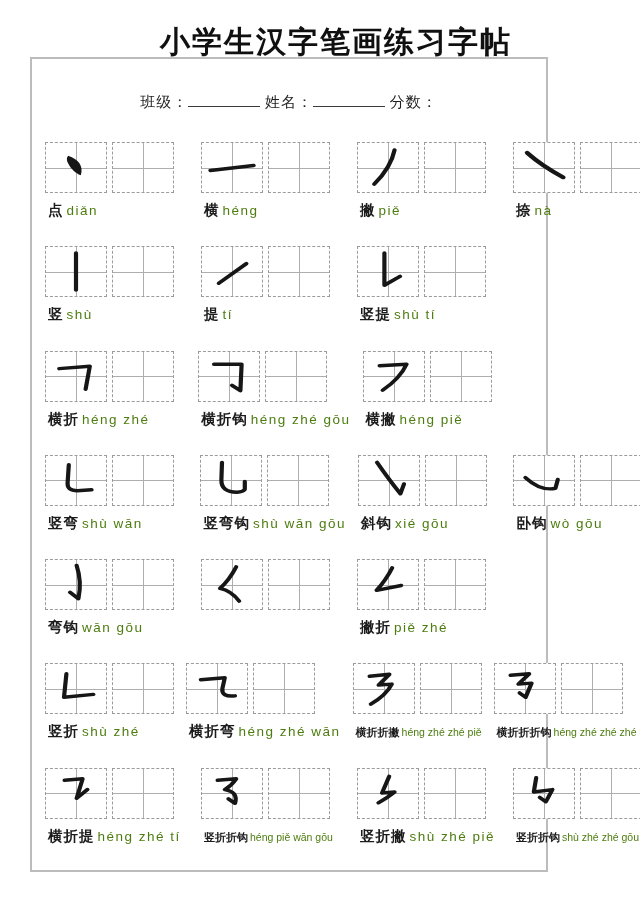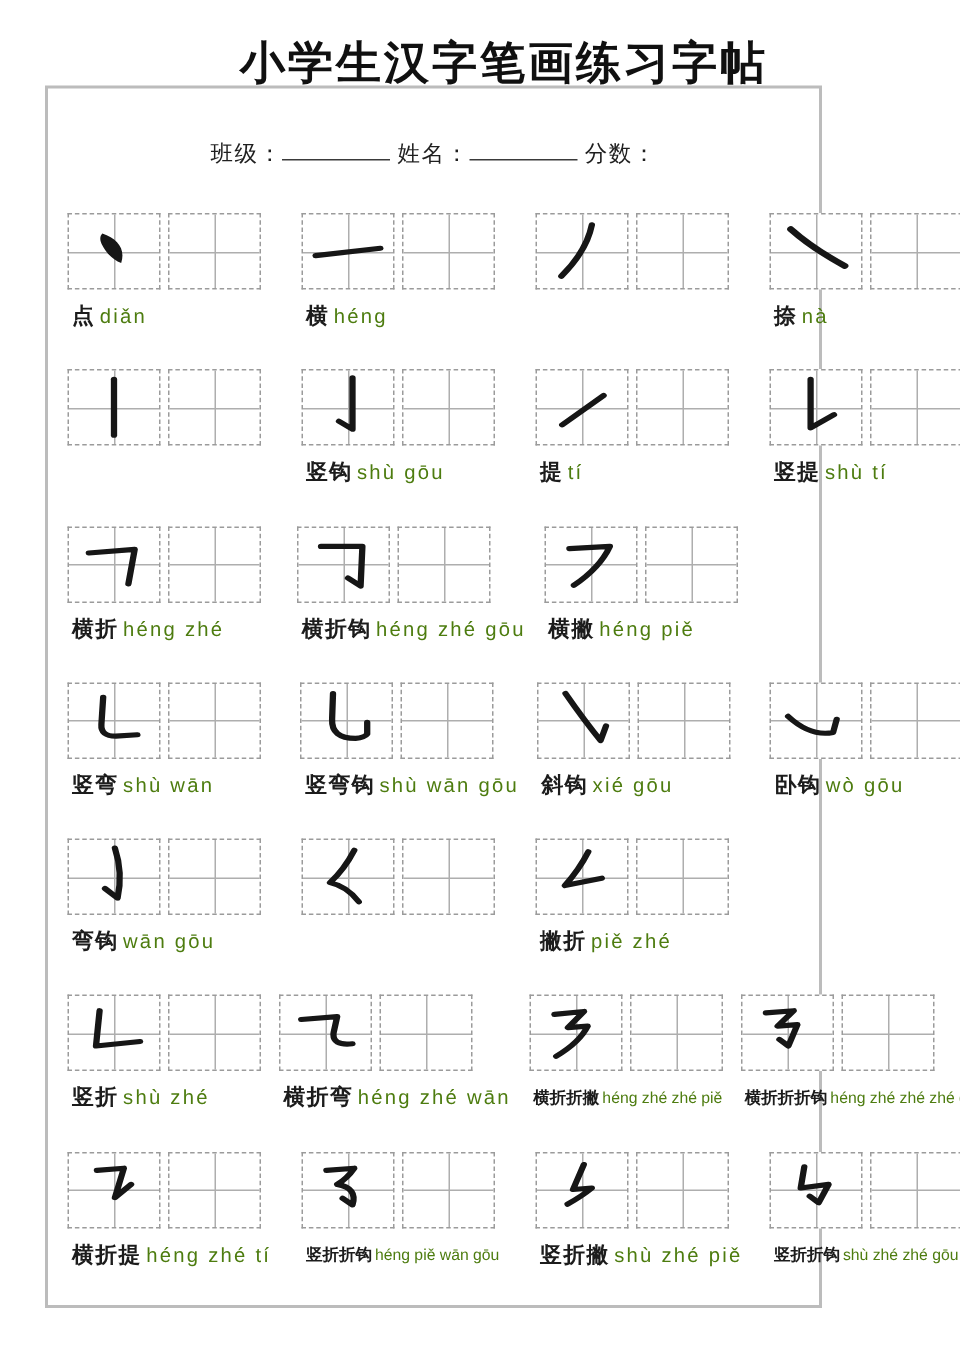--- a/index.html
+++ b/index.html
@@ -99,20 +99,21 @@
                 <span class="mid-v"></span>
                 <svg viewBox="0 0 100 100" preserveAspectRatio="none">
                   <path d="M61,14 Q55,50 27,84" fill="none" stroke="#161616" stroke-width="7" stroke-linecap="round" stroke-linejoin="round"></path>
                 </svg>
               </div>
               <div class="pbox">
                 <span class="mid-h"></span>
                 <span class="mid-v"></span>
               </div>
             </div>
+            <div class="stroke-label"><span class="hanzi">撇</span><span class="pinyin">piě</span></div>
           </div>
           <div class="cell">
             <div class="boxes">
               <div class="pbox">
                 <span class="mid-h"></span>
                 <span class="mid-v"></span>
                 <svg viewBox="0 0 100 100" preserveAspectRatio="none">
                   <path d="M22,20 Q46,46 82,70" fill="none" stroke="#161616" stroke-width="8" stroke-linecap="round" stroke-linejoin="round"></path>
                 </svg>
               </div>
@@ -132,36 +133,21 @@
                 <span class="mid-v"></span>
                 <svg viewBox="0 0 100 100" preserveAspectRatio="none">
                   <path d="M50,12 L50,88" fill="none" stroke="#161616" stroke-width="7" stroke-linecap="round" stroke-linejoin="round"></path>
                 </svg>
               </div>
               <div class="pbox">
                 <span class="mid-h"></span>
                 <span class="mid-v"></span>
               </div>
             </div>
-          </div>
-          <div class="cell">
-            <div class="boxes">
-              <div class="pbox">
-                <span class="mid-h"></span>
-                <span class="mid-v"></span>
-                <svg viewBox="0 0 100 100" preserveAspectRatio="none">
-                  <path d="M55,10 L55,80 L40,69" fill="none" stroke="#161616" stroke-width="7" stroke-linecap="round" stroke-linejoin="round"></path>
-                </svg>
-              </div>
-              <div class="pbox">
-                <span class="mid-h"></span>
-                <span class="mid-v"></span>
-              </div>
-            </div>
-            <div class="stroke-label"><span class="hanzi">竖钩</span><span class="pinyin">shù gōu</span></div>
+            <div class="stroke-label"><span class="hanzi">竖</span><span class="pinyin">shù</span></div>
           </div>
           <div class="cell">
             <div class="boxes">
               <div class="pbox">
                 <span class="mid-h"></span>
                 <span class="mid-v"></span>
                 <svg viewBox="0 0 100 100" preserveAspectRatio="none">
                   <path d="M28,74 L74,34" fill="none" stroke="#161616" stroke-width="7" stroke-linecap="round" stroke-linejoin="round"></path>
                 </svg>
               </div>

